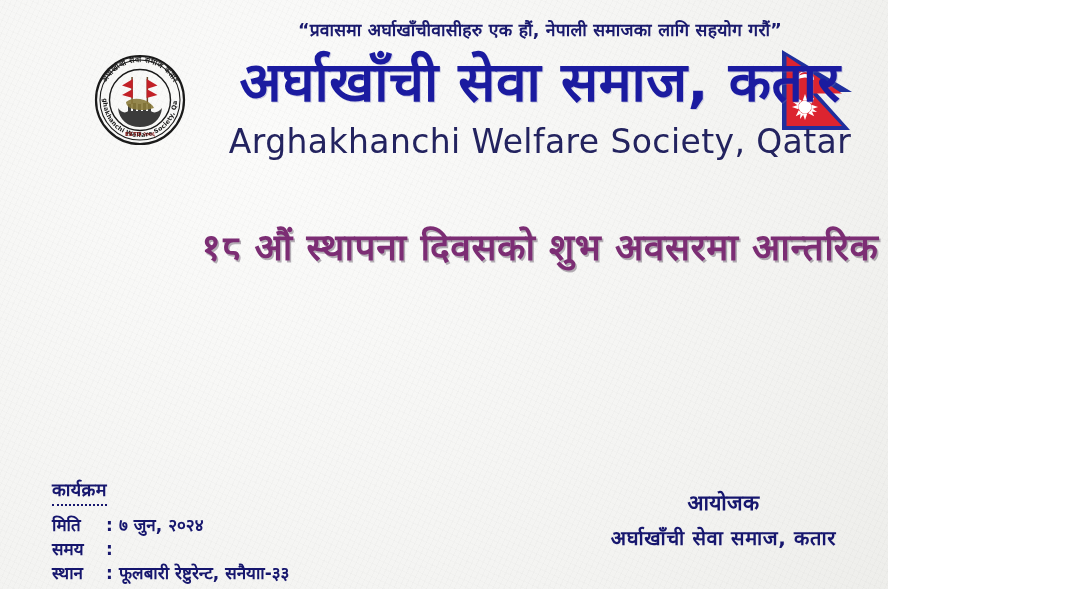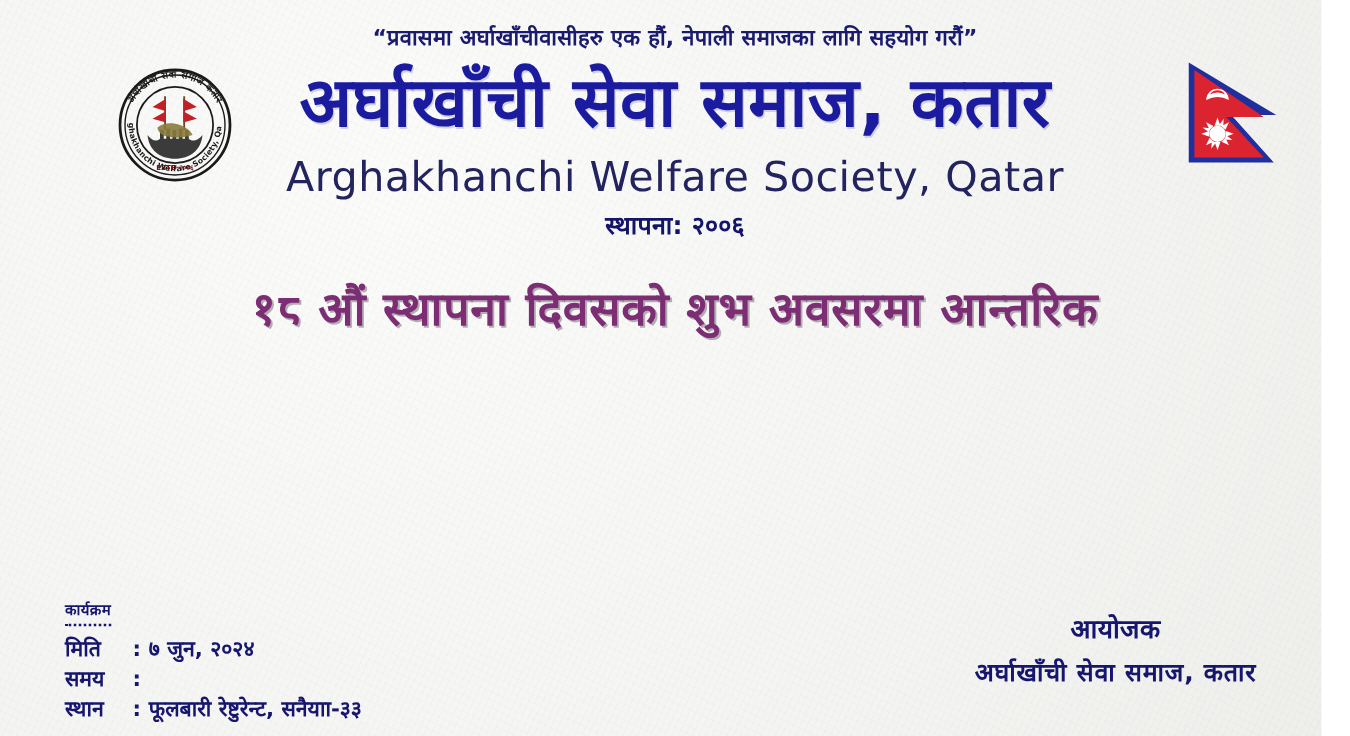--- a/index.html
+++ b/index.html
@@ -4,21 +4,21 @@
 <title>Arghakhanchi Welfare Society Qatar - Invitation</title>
 <style>
   html, body {
     margin: 0;
     padding: 0;
     background: #ffffff;
   }
 
   #poster {
     position: relative;
-    width: 1057px;
+    width: 888px;
     height: 589px;
     overflow: hidden;
     background-color: #f6f6f4;
     background-image:
       repeating-linear-gradient(115deg, rgba(0,0,0,0.014) 0px, rgba(0,0,0,0.014) 1px, rgba(255,255,255,0) 1px, rgba(255,255,255,0) 5px),
       repeating-linear-gradient(25deg, rgba(0,0,0,0.012) 0px, rgba(0,0,0,0.012) 1px, rgba(255,255,255,0) 1px, rgba(255,255,255,0) 6px),
       radial-gradient(circle at 30% 25%, #fbfbfa 0%, #f3f3f1 70%, #eeeeeb 100%);
     font-family: "DejaVu Sans", "Liberation Sans", sans-serif;
     -webkit-font-smoothing: antialiased;
   }
@@ -151,21 +151,21 @@
   
   .program-block {
     position: absolute;
     left: 52px;
     top: 477px;
     font-family: "DejaVu Sans", sans-serif;
     color: #16166e;
   }
 
   .program-heading {
-    font-size: 12px;
+    font-size: 18px;
     font-weight: bold;
     color: #16166e;
     letter-spacing: 0.3px;
     border-bottom: 2px dotted #16166e;
     display: inline-block;
     padding-bottom: 3px;
     margin-bottom: 7px;
   }
 
   .program-row {
@@ -275,21 +275,20 @@
           </g>
         </g>
       </g>
     </svg>
   </div>
 
   <div class="org-title-np">अर्घाखाँची सेवा समाज, कतार</div>
 
   <div class="org-title-en">Arghakhanchi Welfare Society, Qatar</div>
 
-  <div class="org-estd">स्थापना: २००६</div>
 
   <div class="occasion-line">१८ औं स्थापना दिवसको शुभ अवसरमा आन्तरिक</div>
 
 
   <div class="program-block">
     <div class="program-heading">कार्यक्रम</div>
 
     <div class="program-row">
       <span class="p-label">मिति</span>
       <span class="p-colon">:</span>

